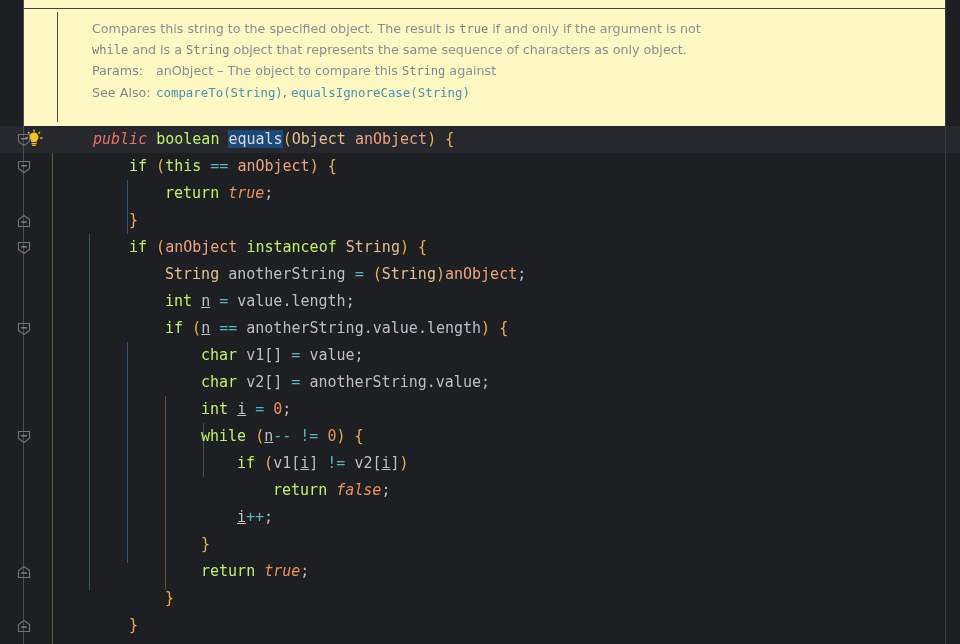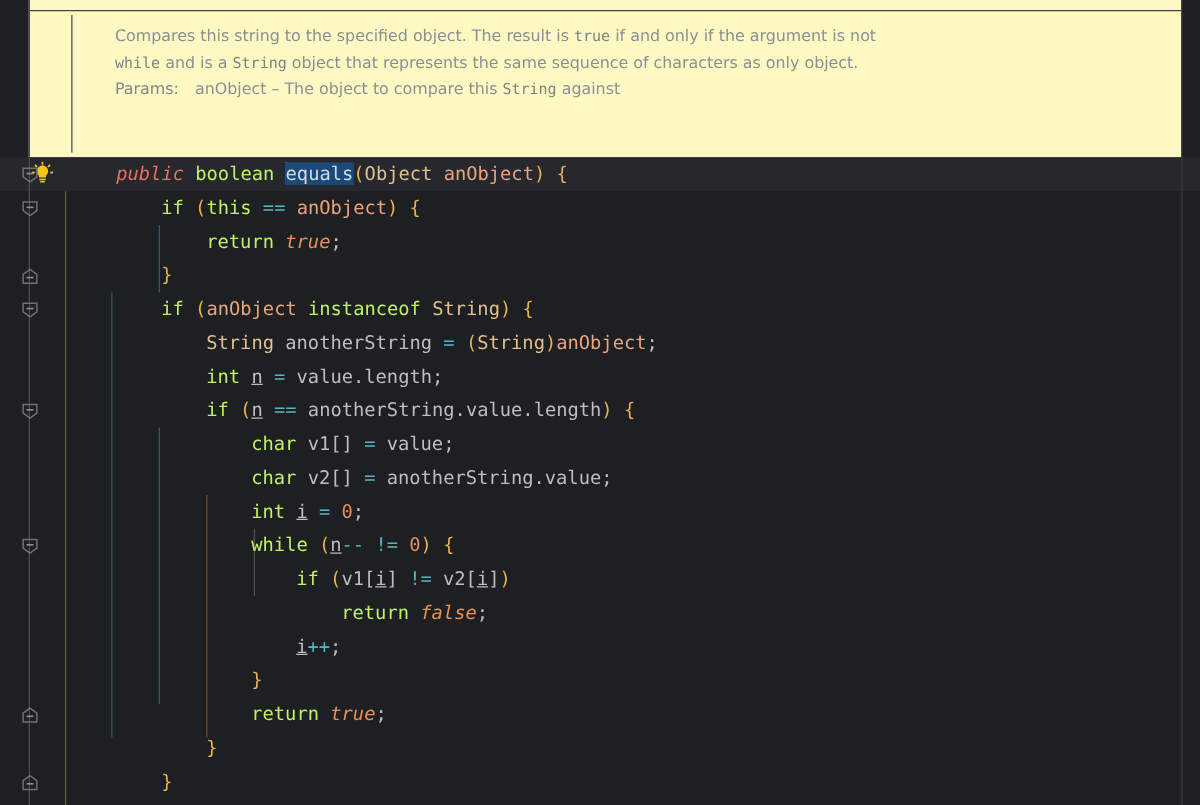--- a/index.html
+++ b/index.html
@@ -185,20 +185,21 @@
   <div id="doc-popup">
     <div id="doc-body">
 
       <div class="doc-row"><span>Compares this string to the specified object. The result is </span><span class="c">true</span><span> if and only if the argument is not</span></div>
 
       <div class="doc-row"><span class="c">while</span><span> and is a </span><span class="c">String</span><span> object that represents the same sequence of characters as only object.</span></div>
 
       <div class="doc-row"><span class="tagname">Params:</span><span>anObject – The object to compare this </span><span class="c">String</span><span> against</span></div>
 
 
+      <div class="doc-row"><span class="tagname">See Also:</span><a class="link" href="#">compareTo(String)</a><span class="sep">,</span> <a class="link" href="#">equalsIgnoreCase(String)</a></div>
 
     </div>
   </div>
   <div id="doc-top-rule"></div>
   <div id="doc-left-rule"></div>
 
   <div id="editor">
 
     <div id="current-line"></div>
 

